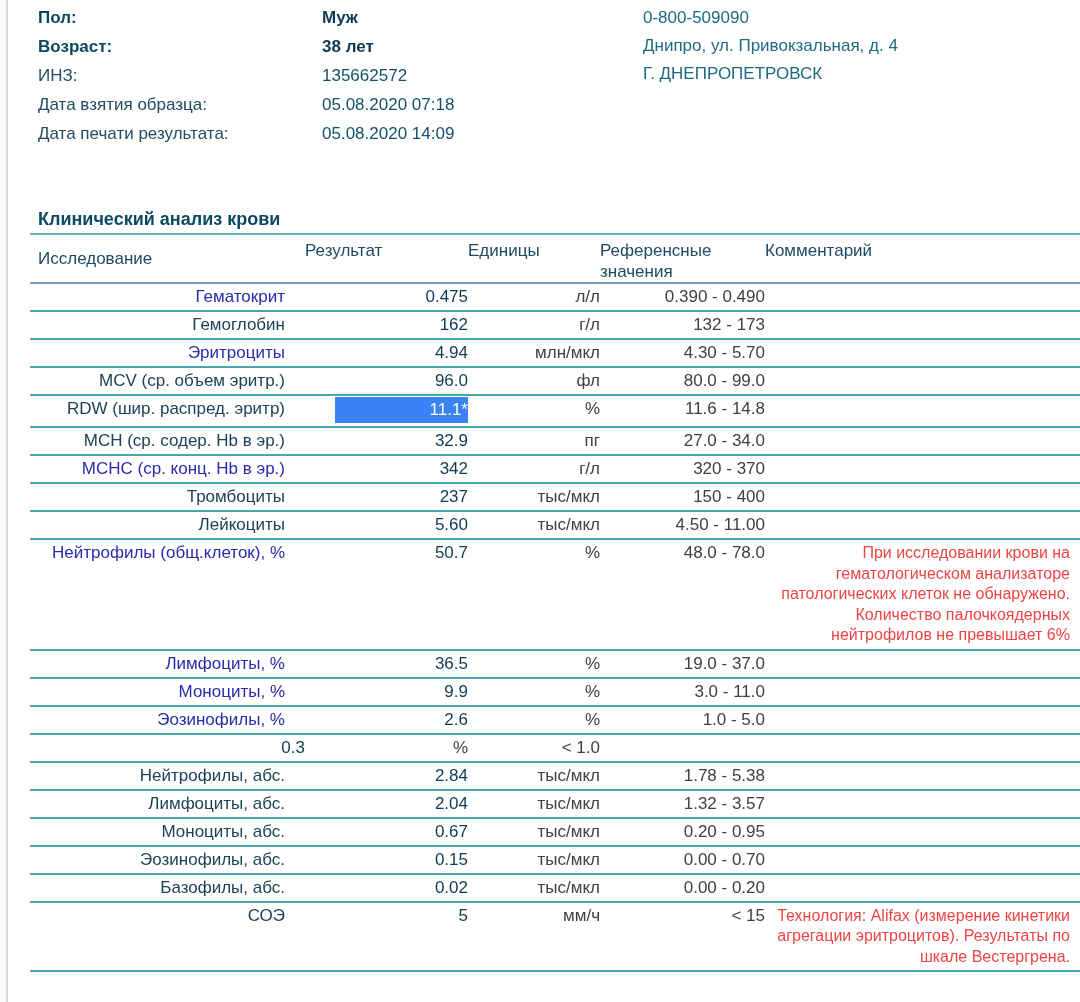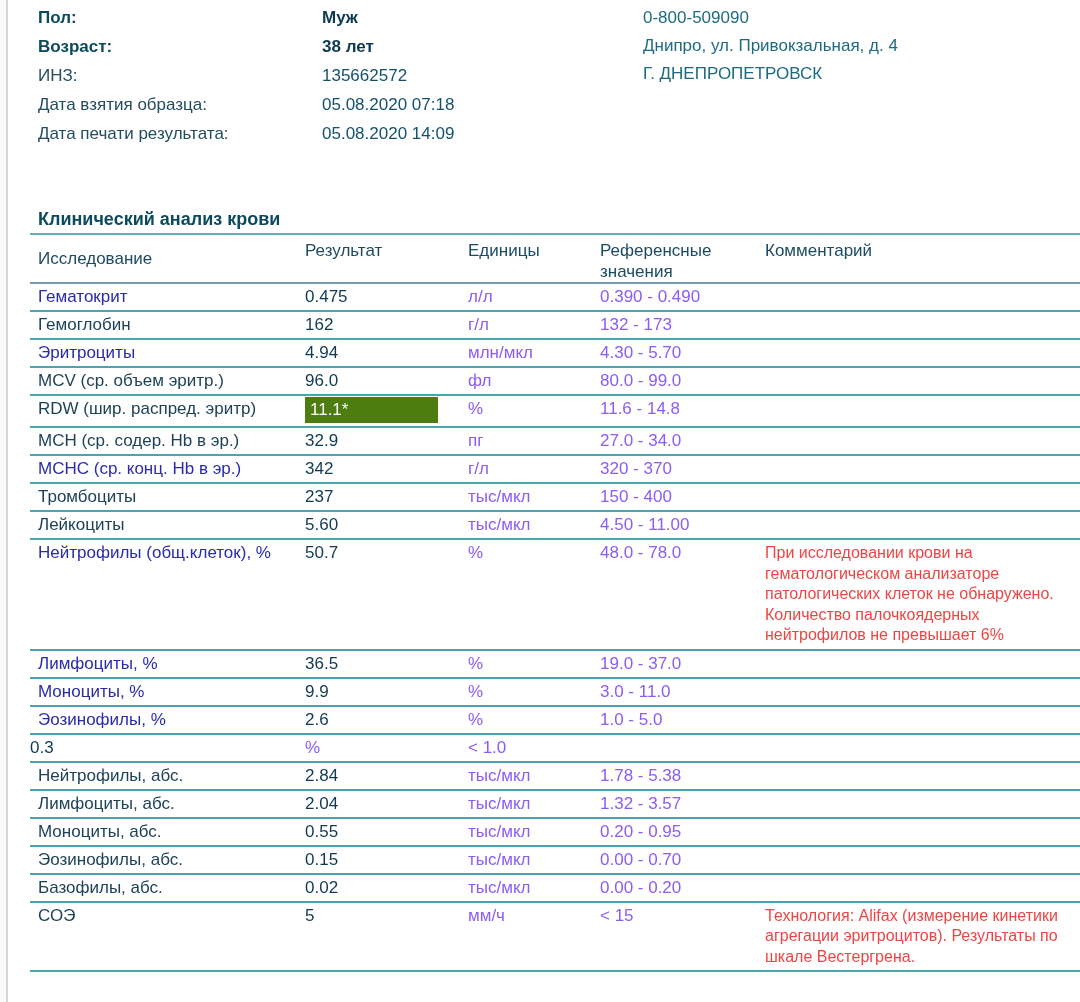--- a/index.html
+++ b/index.html
@@ -73,39 +73,40 @@
     padding-top: 5px;
   }
   .thead .h:first-child { padding-left: 8px; margin-top: 8px; }
   .t-row {
     display: grid;
     grid-template-columns: 275px 163px 132px 165px auto;
     border-bottom: 2px solid #47a6ae;
     min-height: 28px;
     font-size: 17px;
     line-height: 20px;
+    text-align: right;
   }
   .t-row .c { padding-top: 3px; padding-bottom: 3px; }
   .t-row .name {
     padding-left: 8px;
     padding-right: 20px;
     color: #1d4258;
   }
   .t-row .name.blue { color: #2a2aac; }
   .t-row .result { font-weight: normal; color: #103a52; }
   .result-val { display: inline-block; }
   .result-val.flagged {
-    background: #4d7c0f;
+    background: #3b82f6;
     color: #ffffff;
     width: 133px;
     padding: 2px 0 2px 5px;
     margin-top: -2px;
     line-height: 22px;
   }
-  .t-row .units, .t-row .ref { color: #8b5cf6; }
+  .t-row .units, .t-row .ref { color: #404040; }
   .t-row .comment {
     color: #ef4444;
     font-size: 16px;
     line-height: 20.5px;
     padding-right: 10px;
   }
 </style>
 </head>
 <body>
 
@@ -309,21 +310,21 @@
       <span class="result-val">2.04</span>
     </div>
     <div class="c units">тыс/мкл</div>
     <div class="c ref">1.32 - 3.57</div>
     <div class="c comment"></div>
   </div>
 
   <div class="t-row">
     <div class="c name">Моноциты, абс.</div>
     <div class="c result">
-      <span class="result-val">0.55</span>
+      <span class="result-val">0.67</span>
     </div>
     <div class="c units">тыс/мкл</div>
     <div class="c ref">0.20 - 0.95</div>
     <div class="c comment"></div>
   </div>
 
   <div class="t-row">
     <div class="c name">Эозинофилы, абс.</div>
     <div class="c result">
       <span class="result-val">0.15</span>

